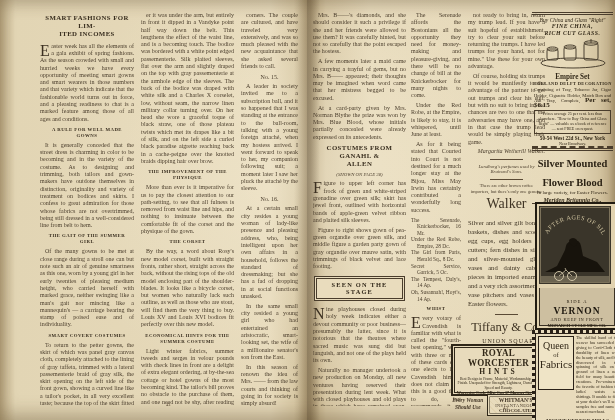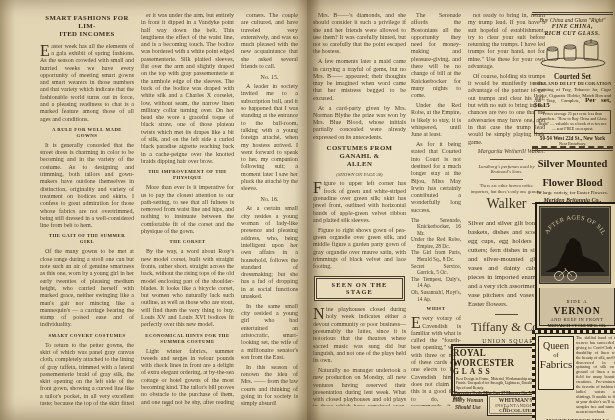--- a/index.html
+++ b/index.html
@@ -31,21 +31,21 @@
   
   #easter{position:absolute;left:468px;top:196px;width:77px;color:#3f3424;}
   .easter-h{font-size:14px;text-align:center;margin:0 0 6px;}
   .easter-p{font-size:6.6px;line-height:9px;text-align:justify;}
   .mini-rule{border-top:1px solid #5a4a35;width:30%;margin:6px auto 5px;}
   .tiffany-h{font-size:12.5px;text-align:center;margin:2px 0 3px;white-space:nowrap;}
   .tif-addr{font-size:6px;letter-spacing:1px;text-align:right;padding-right:6px;line-height:7.5px;}
   
   .adtxt{color:#322818;}
   #ad-worcester{position:absolute;left:451px;top:344px;width:91px;height:45px;border:2px solid #2f2719;
-    box-shadow:inset 0 0 0 1px #e6d9ba, inset 0 0 0 2px #2f2719;background:#e8dbbc;text-align:left;padding-top:3px;}
+    box-shadow:inset 0 0 0 1px #e6d9ba, inset 0 0 0 2px #2f2719;background:#e8dbbc;text-align:center;padding-top:3px;}
   .worc1{font-weight:bold;font-size:9px;letter-spacing:.3px;line-height:9px;transform:scaleY(1.15);}
   .worc2{font-weight:bold;font-size:7.5px;letter-spacing:3px;line-height:8px;margin-top:1px;}
   .worc-s{font-size:3.8px;line-height:4.4px;padding:1px 3px 0;}
   .worc-co{font-size:4.2px;line-height:5px;font-weight:bold;}
   #ad-whitman{position:absolute;left:451px;top:394px;width:93px;height:22px;display:flex;gap:3px;align-items:stretch;}
   .whit-left{width:36%;font-weight:bold;font-style:italic;font-size:5.4px;line-height:7px;text-align:center;padding-top:3px;}
   .whit-right{flex:1;border:1px solid #2f2719;box-shadow:inset 0 0 0 1.5px #e6d9ba,inset 0 0 0 2px #2f2719;
     text-align:center;padding-top:2px;background:repeating-linear-gradient(45deg,#e8dbbc 0,#e8dbbc 3px,#e2d3b0 3px,#e2d3b0 4px);}
   .whit1{font-weight:bold;font-size:5.6px;line-height:6px;}
   .whit2{font-size:4.4px;line-height:5px;letter-spacing:.4px;}
@@ -171,21 +171,21 @@
     <div class="easter-h">Walker</div>
     <div class="easter-p">Silver and silver gilt bonbon baskets, dishes and scoops; egg cups, egg holders and cutters; fern dishes in silver and silver-mounted glass; vases and dainty cabinet pieces in imported enamels; and a very rich assortment of vase pitchers and vases for Easter flowers.</div>
     <div class="mini-rule"></div>
     <div class="tiffany-h">Tiffany &amp; Co.</div>
     <div class="tif-addr">UNION SQUARE</div>
     <div class="tif-addr">NEW YORK</div>
   </div>
 
   <div id="ad-worcester" class="adtxt">
     <div class="worc1">ROYAL WORCESTER</div>
-    <div class="worc2">GLASS</div>
+    <div class="worc2">HINTS</div>
     <div class="worc-s">Best Design in Frame, Material, Workmanship and Finish. Unequaled for Strength, Lightness, Durability, Speed and Beauty.</div>
     <div class="worc-co">Worcester Cycle Mfg. Co., 17 Murray St., New York.</div>
   </div>
 
   <div id="ad-whitman">
     <div class="whit-left">
       <div>Every Woman</div>
       <div>Should Use</div>
     </div>
     <div class="whit-right">
@@ -204,21 +204,21 @@
         <ellipse cx="36" cy="26" rx="32" ry="5"></ellipse>
         <rect x="10" y="12" width="11" height="11" rx="2"></rect>
         <ellipse cx="15.5" cy="12" rx="5.5" ry="2"></ellipse>
         <rect x="27" y="10" width="12" height="13" rx="2"></rect>
         <ellipse cx="33" cy="10" rx="6" ry="2"></ellipse>
         <rect x="47" y="6" width="14" height="17" rx="2"></rect>
         <ellipse cx="54" cy="6" rx="7" ry="2.2"></ellipse>
         <line x1="54" y1="2" x2="54" y2="6"></line>
       </g>
     </svg>
-    <div class="hig-set">Courted Set</div>
+    <div class="hig-set">Empire Set</div>
     <div class="hig-sub">HOLLAND DELFT DECORATION</div>
     <div class="hig-body"><span>Consisting of Tray, Tobacco Jar, Cigar Holder, Cigarette Holder, Match Box and Ash Tray, Complete,</span> <span class="hig-price">Per set, $6.15</span></div>
     <div class="hig-note">Prices average 25 per cent. less than elsewhere. "How to Buy China and Glass Right" — valuable as a book of reference — sent FREE on request.</div>
     <div class="hig-addr">50-54 West 22d St., New York</div>
     <div class="hig-addr2">Near Broadway.</div>
   </div>
 
   <div id="ad-silver" class="adtxt">
     <div class="sil-h">Silver Mounted</div>
     <div class="sil-h">Flower Blood</div>

